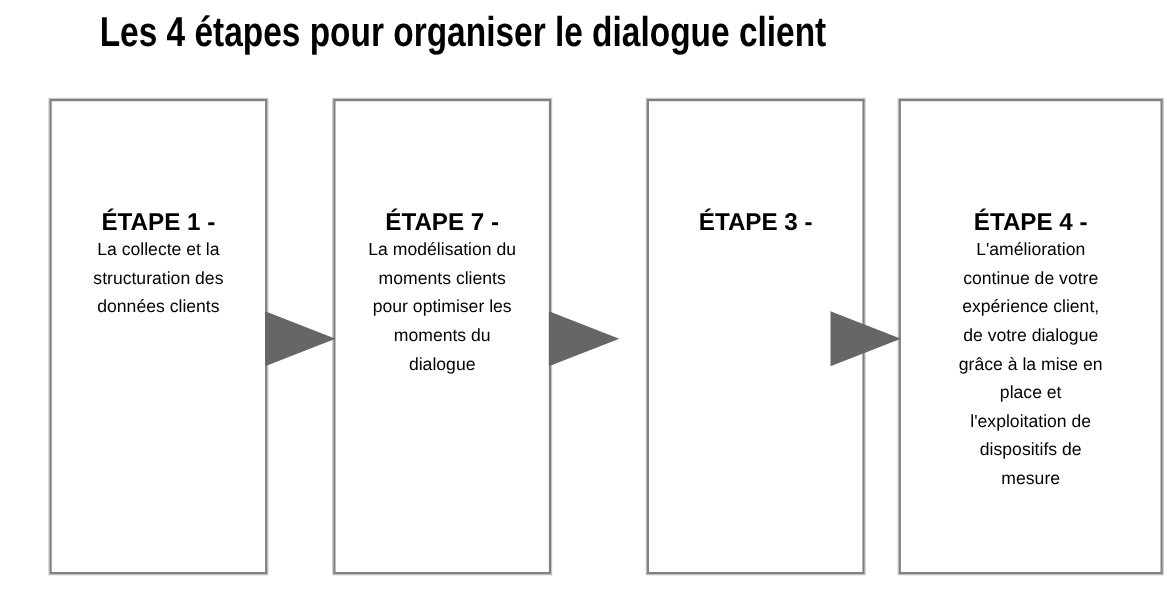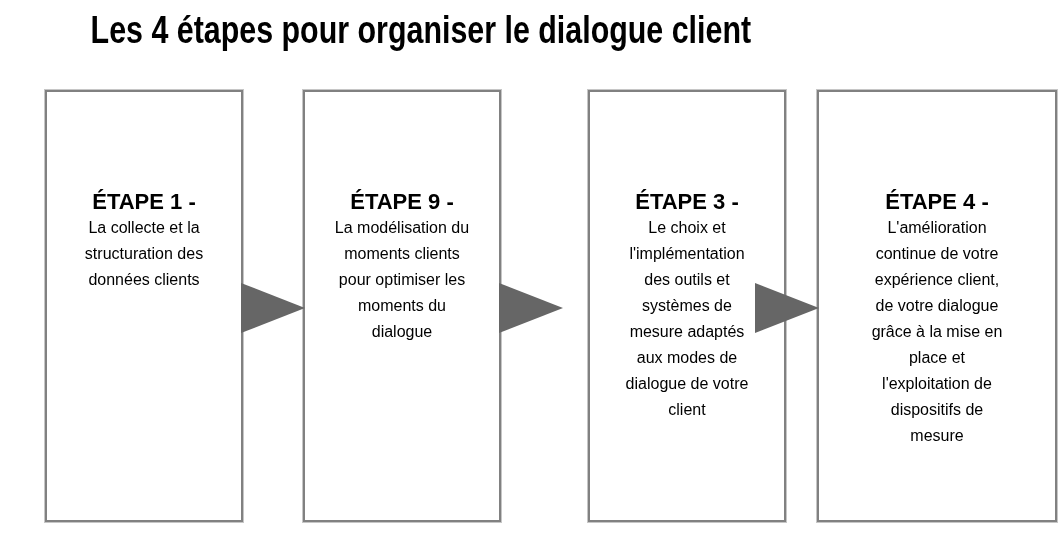--- a/index.html
+++ b/index.html
@@ -79,38 +79,30 @@
   </h1>
 
   <div class="box box-1">
     <div class="step-heading">ÉTAPE 1 -</div>
     <div class="step-body">La collecte et la
 structuration des
 données clients</div>
   </div>
 
   <div class="box box-2">
-    <div class="step-heading">ÉTAPE 9 -</div>
+    <div class="step-heading">ÉTAPE 7 -</div>
     <div class="step-body">La modélisation du
 moments clients
 pour optimiser les
 moments du
 dialogue</div>
   </div>
 
   <div class="box box-3">
     <div class="step-heading">ÉTAPE 3 -</div>
-    <div class="step-body">Le choix et
-l'implémentation
-des outils et
-systèmes de
-mesure adaptés
-aux modes de
-dialogue de votre
-client</div>
   </div>
 
   <div class="box box-4">
     <div class="step-heading">ÉTAPE 4 -</div>
     <div class="step-body">L'amélioration
 continue de votre
 expérience client,
 de votre dialogue
 grâce à la mise en
 place et

